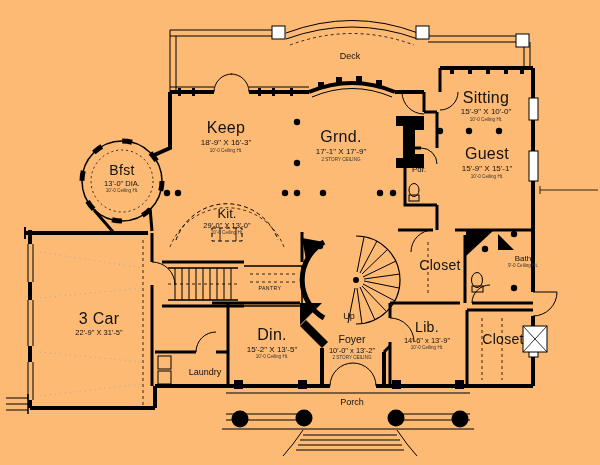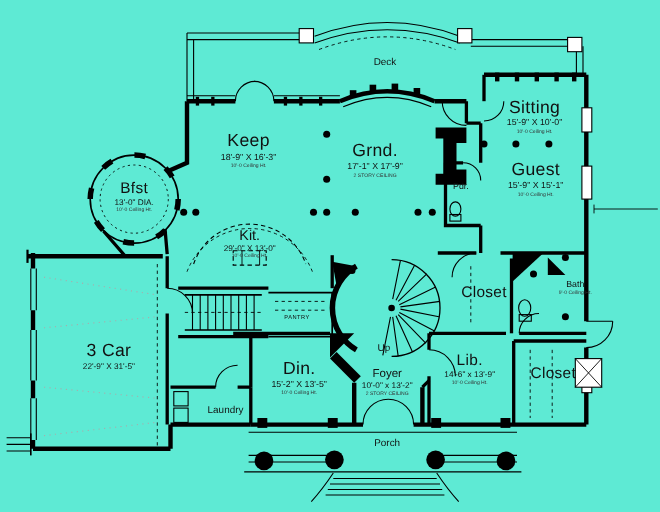--- a/index.html
+++ b/index.html
@@ -1,16 +1,16 @@
 <!DOCTYPE html>
 <html><head>
 <meta charset="utf-8">
 <style>
   html,body{margin:0;padding:0;background:#ffffff;}
-  .stage{position:relative;width:600px;height:465px;background:#5eead4;overflow:hidden;
+  .stage{position:relative;width:600px;height:465px;background:#fdba74;overflow:hidden;
          font-family:"Liberation Sans",sans-serif;}
   svg{display:block;}
   text{fill:#111;text-anchor:middle;font-family:"Liberation Sans",sans-serif;}
   .nm16{font-size:16px;letter-spacing:.3px;}
   .nm14{font-size:14px;letter-spacing:.3px;}
   .nm13{font-size:13px;}
   .nm10{font-size:10.5px;}
   .sm{font-size:9px;}
   .dm{font-size:8px;}
   .dm7{font-size:7.5px;}

